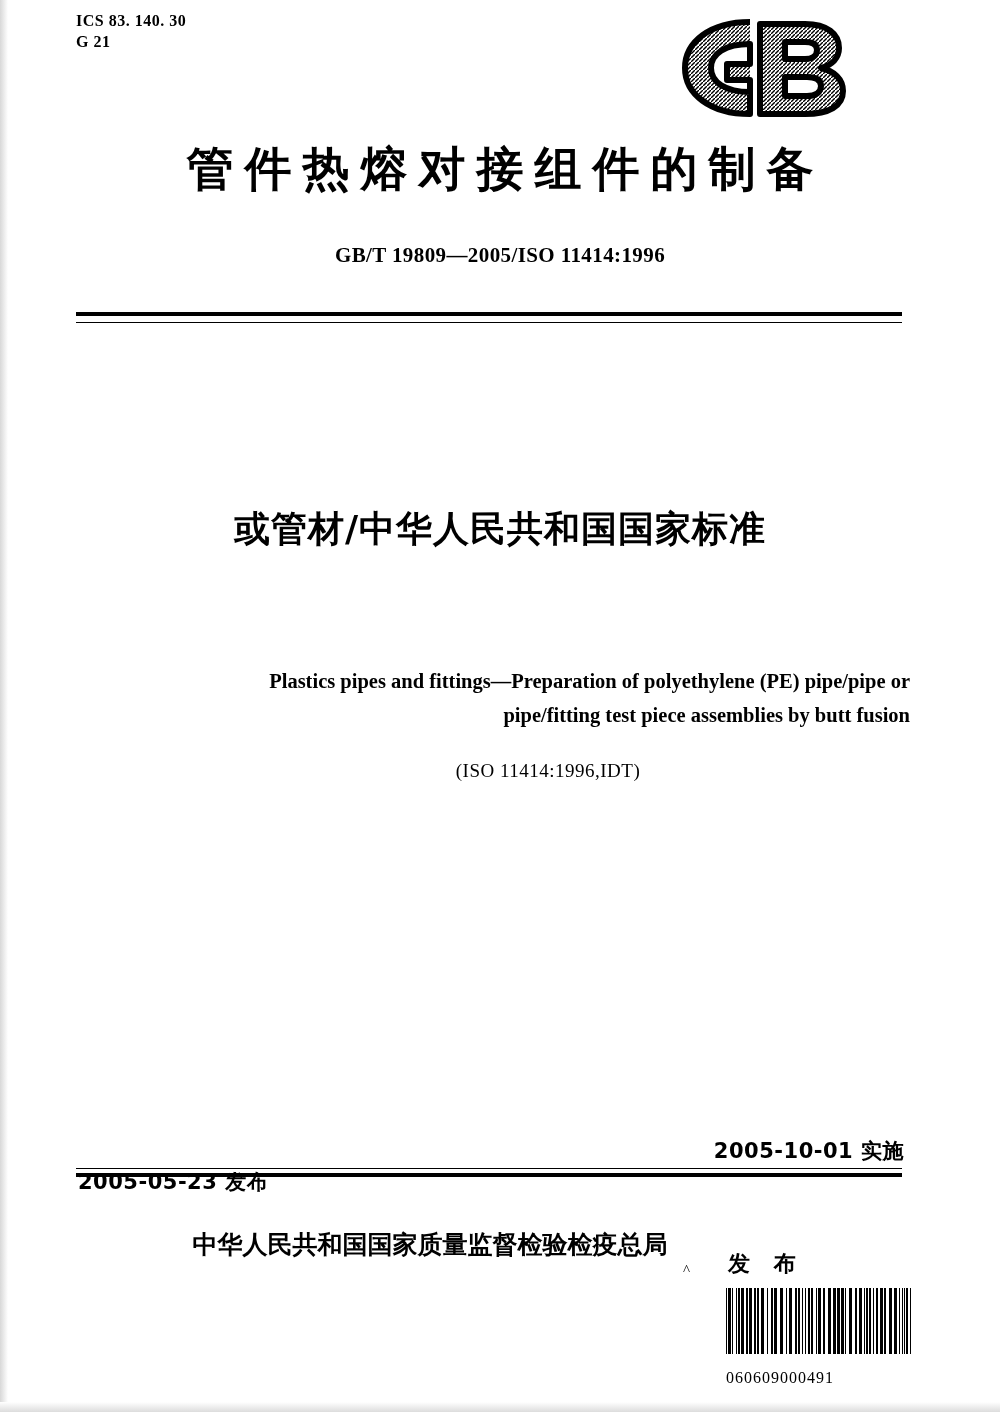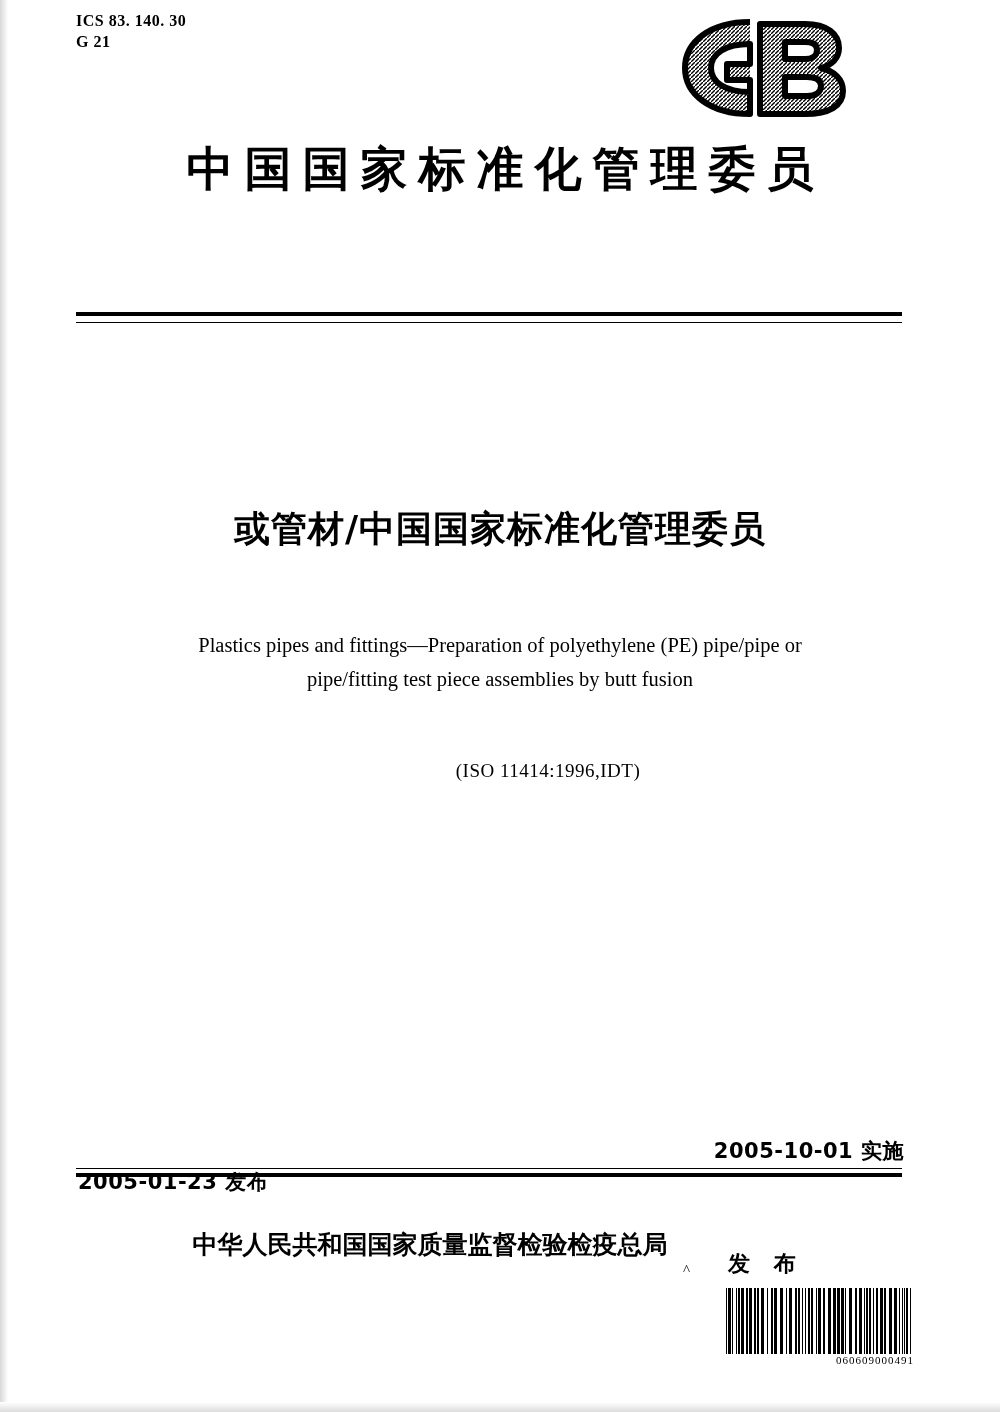--- a/index.html
+++ b/index.html
@@ -95,25 +95,25 @@
     font-size: 36px;
     line-height: 58px;
     letter-spacing: 1px;
   }
   .cn-title .ln { display: block; white-space: nowrap; }
 
   
   .en-title {
     position: absolute;
     left: 90px;
-    top: 628px;
+    top: 664px;
     width: 820px;
-    text-align: center;
-    font-family: "Liberation Serif", serif;
-    font-weight: normal;
+    text-align: right;
+    font-family: "Liberation Serif", serif;
+    font-weight: bold;
     font-size: 20.5px;
     line-height: 34px;
   }
   .en-title .ln { display: block; }
 
   
   .iso-idt {
     position: absolute;
     left: 0;
     top: 760px;
@@ -186,24 +186,24 @@
     width: 188px;
   }
   .barcode {
     height: 66px;
     width: 188px;
     display: flex;
     align-items: stretch;
   }
   .barcode i { display: block; height: 100%; background: #000; }
   .barcode-num {
-    margin-top: 0;
-    text-align: right;
-    font-family: "Liberation Serif", serif;
-    font-size: 11px;
+    margin-top: 15px;
+    text-align: left;
+    font-family: "Liberation Serif", serif;
+    font-size: 16px;
     letter-spacing: 1px;
   }
 
   
   .watermark {
     position: absolute;
     left: 185px;
     top: 130px;
     font-family: "Liberation Serif", serif;
     font-weight: bold;
@@ -251,41 +251,42 @@
 
       <path d="M95,8 C55,8 30,28 30,54 C30,80 55,100 95,100 L95,78 C70,78 56,68 56,54 C56,40 70,30 95,30 L95,50 L72,50 L72,66 L95,66 L95,100" fill="url(#hatch)" stroke="#000000" stroke-width="6" stroke-linejoin="round"></path>
 
       <path d="M105,10 L150,10 C172,10 184,20 184,34 C184,44 177,51 166,54 C179,57 188,65 188,77 C188,92 174,100 150,100 L105,100 Z
                M130,28 L130,45 L150,45 C158,45 162,41 162,36 C162,31 158,28 150,28 Z
                M130,63 L130,82 L152,82 C161,82 166,78 166,72 C166,66 161,63 152,63 Z" fill="url(#hatch)" stroke="#000000" stroke-width="6" stroke-linejoin="round"></path>
     </svg>
   </div>
 
 
-  <div class="nat-title">中国国家标准化管理委员</div>
-
+  <div class="nat-title">管件热熔对接组件的制备</div>
+
+  <div class="std-number">GB/T 19809—2005/ISO 11414:1996</div>
 
   <div class="rule rule-thick"></div>
   <div class="rule rule-thin"></div>
 
   <div class="cn-title">
-    <span class="ln">或管材/中国国家标准化管理委员</span>
+    <span class="ln">或管材/中华人民共和国国家标准</span>
   </div>
 
   <div class="en-title">
     <span class="ln">Plastics pipes and fittings—Preparation of polyethylene (PE) pipe/pipe or</span>
     <span class="ln">pipe/fitting test piece assemblies by butt fusion</span>
   </div>
 
   <div class="iso-idt">(ISO 11414:1996,IDT)</div>
 
   <div class="rule rule-bottom-thin"></div>
   <div class="rule rule-bottom-thick"></div>
 
-  <div class="date-issue">2005-01-23 发布</div>
+  <div class="date-issue">2005-05-23 发布</div>
   <div class="date-impl">2005-10-01 实施</div>
 
   <div class="publisher">
     <span class="ln1">中华人民共和国国家质量监督检验检疫总局</span>
   </div>
   <div class="caret-mark">^</div>
   <div class="publish-word">发 布</div>
 
   <div class="barcode-wrap">
     <div class="barcode" id="barcode">

